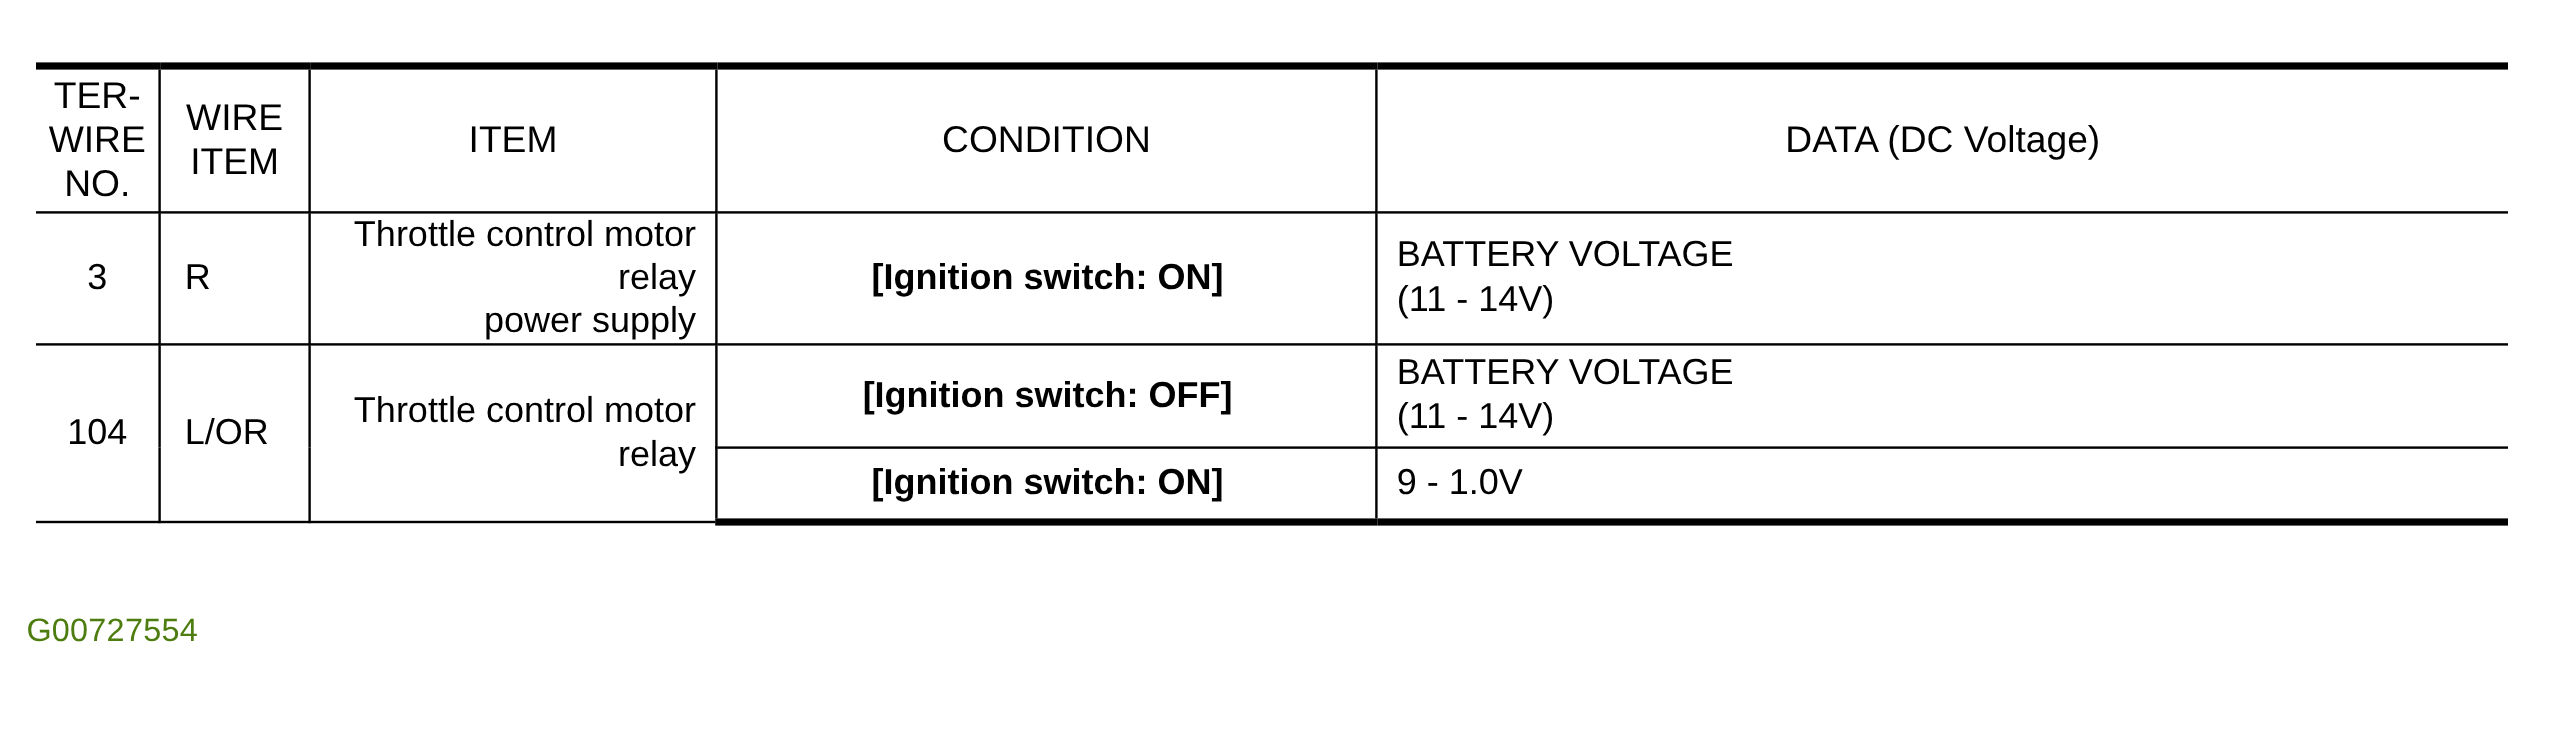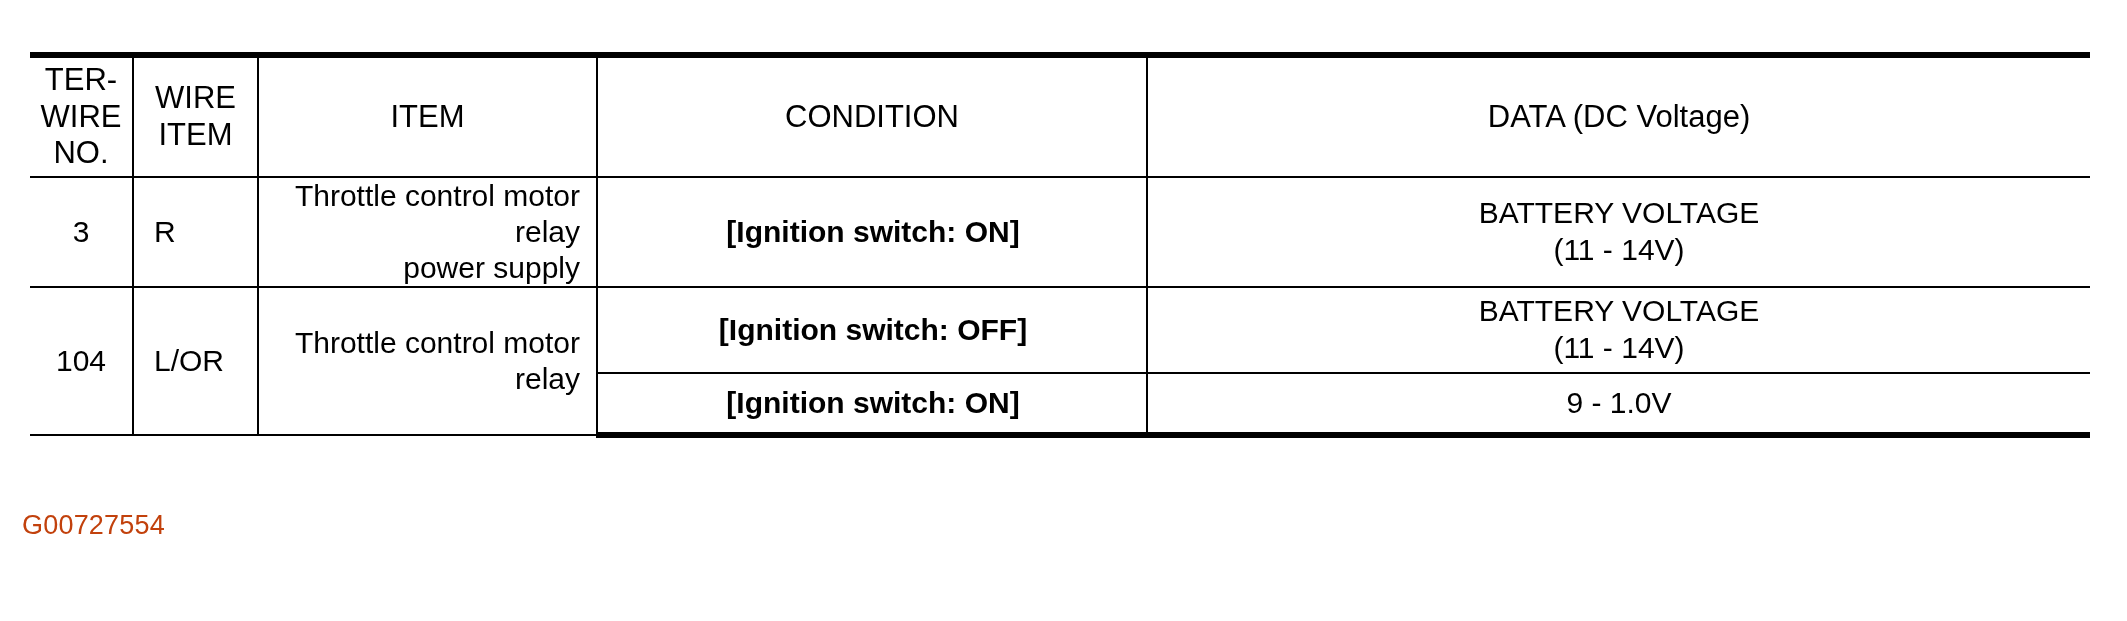--- a/index.html
+++ b/index.html
@@ -91,36 +91,36 @@
   td.terminal .cell-pad { text-align: center; }
   td.wire-color .cell-pad { padding-left: 20px; text-align: left; }
   td.item .cell-pad { padding-left: 20px; text-align: right; }
   td.condition .cell-pad {
     padding-left: 18px;
     font-weight: bold;
     text-align: center;
   }
   td.data .cell-pad {
     padding-left: 16px;
-    text-align: center;
+    text-align: left;
     line-height: 1.22;
   }
 
   .row-a td { height: 84px; }
   .row-b td { height: 84px; }
   .row-c td { height: 58px; }
 
   
   .figure-id {
     position: absolute;
     left: 22px;
     top: 512px;
     font-size: 27px;
     line-height: 1;
-    color: #c2410c;
+    color: #4d7c0f;
     letter-spacing: 0.2px;
   }
 
   .line2 { display: block; }
 </style>
 </head>
 <body>
 
 <div class="page">
 

